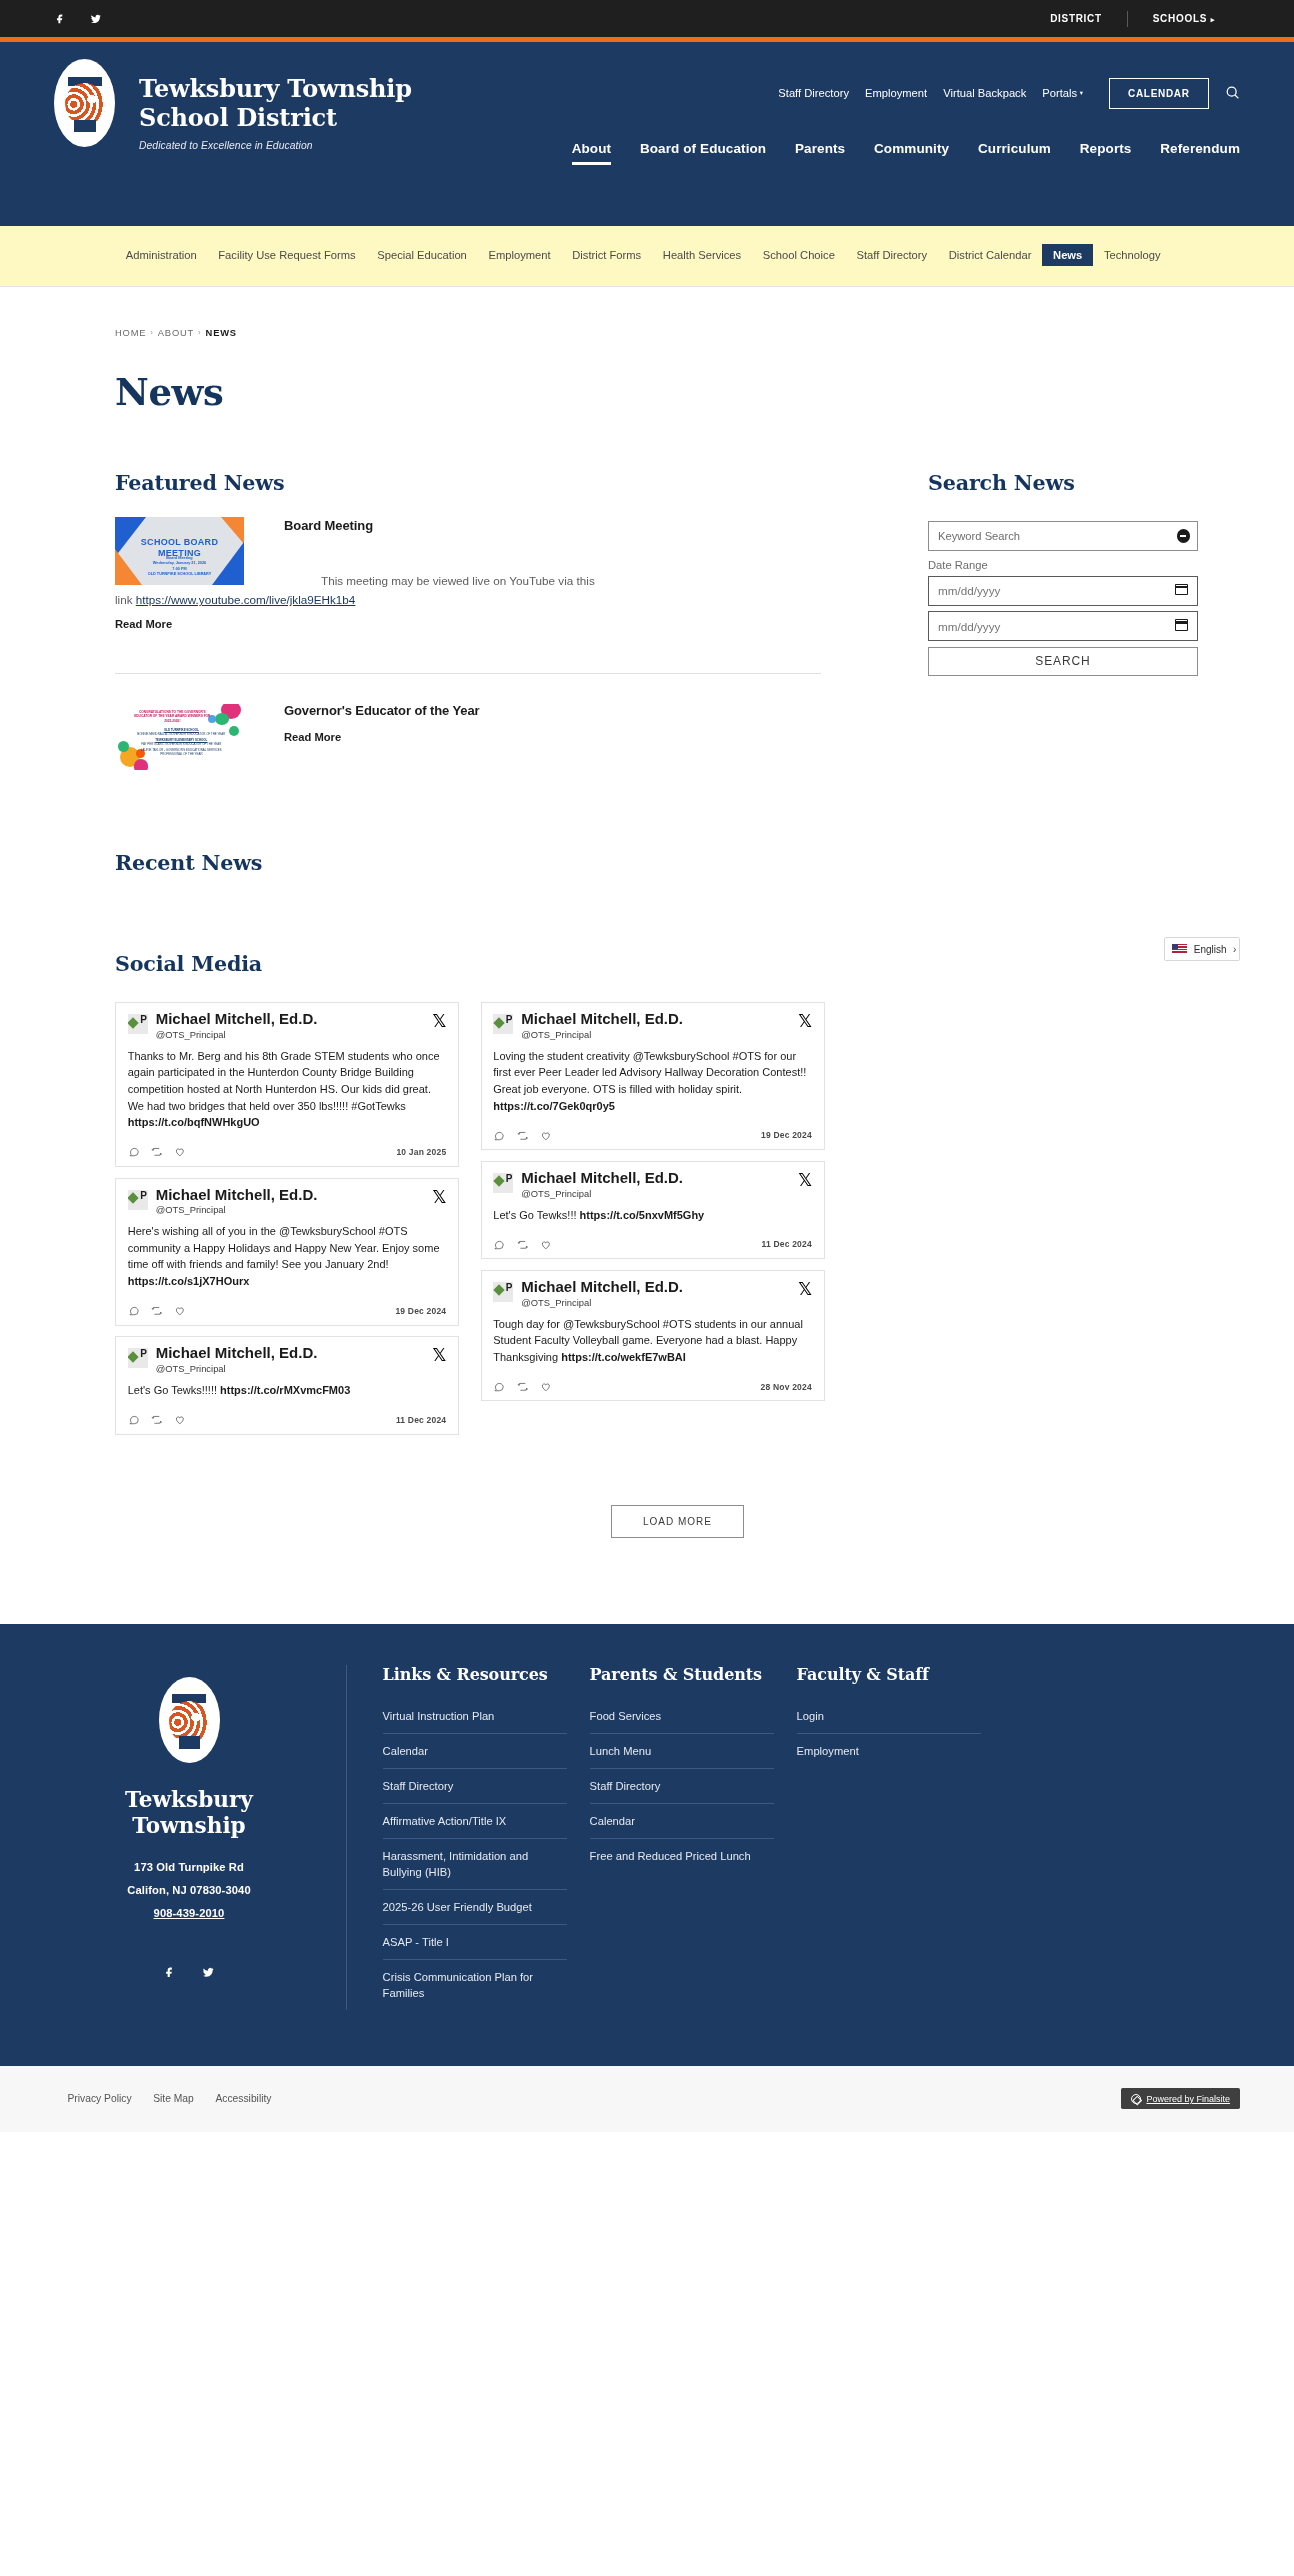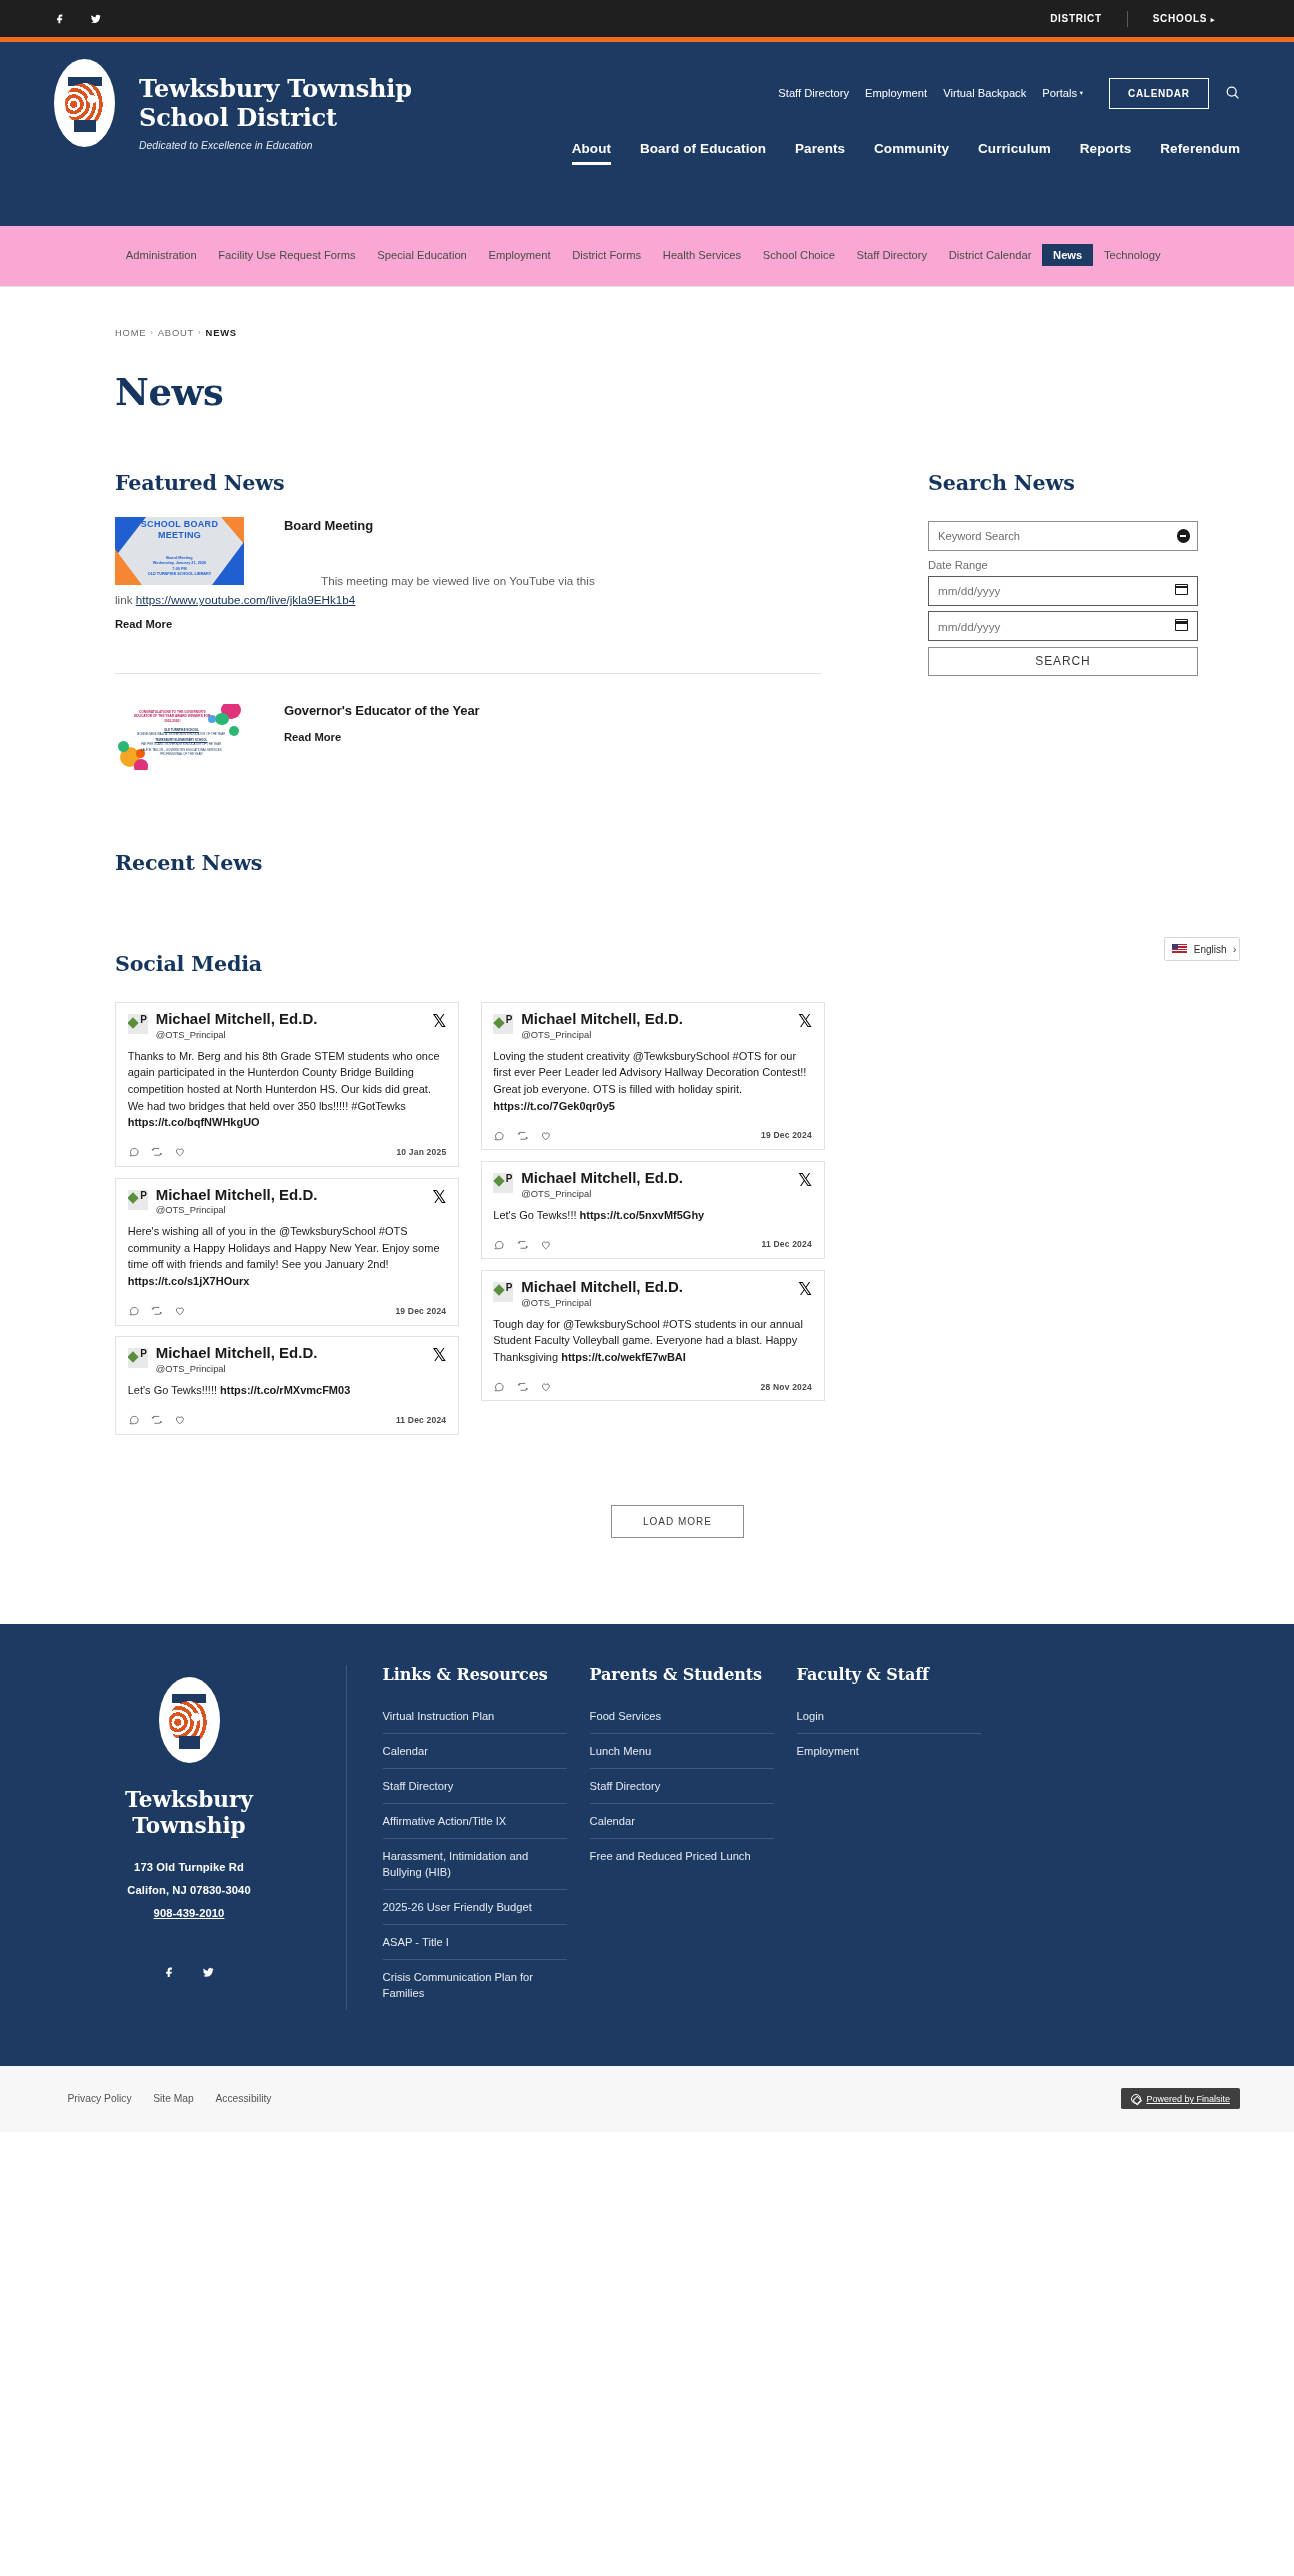--- a/index.html
+++ b/index.html
@@ -174,21 +174,21 @@
     content: "";
     position: absolute;
     left: 14.4px; right: 14.4px; bottom: 0;
     height: 2.7px;
     background: #ffffff;
   }
   .main-nav a:last-child { padding-right: 0; }
 
   
   .subnav {
-    background: #f9a8d4;
+    background: #fef9c3;
     border-bottom: 0.9px solid #e3e3e3;
     padding: 18px 42px 20px 54px;
   }
   .subnav-row {
     display: flex;
     flex-wrap: wrap;
     padding-left: 61px;
     row-gap: 3.6px;
   }
   .subnav-row a {
@@ -278,21 +278,21 @@
     border-left: 23.4px solid transparent;
   }
   .thumb-board .corner-br {
     position: absolute; bottom: 0; right: 0;
     width: 0; height: 0;
     border-bottom: 43px solid #1f5fd0;
     border-left: 32px solid transparent;
   }
   .thumb-board .tb-title {
     position: absolute;
-    top: 2px; left: 0; right: 0;
+    top: 20px; left: 0; right: 0;
     text-align: center;
     color: #1f5fd0;
     font-size: 9px;
     font-weight: bold;
     line-height: 10.8px;
     letter-spacing: 0.3px;
   }
   .thumb-board .tb-sub {
     position: absolute;
     top: 39px; left: 0; right: 0;

